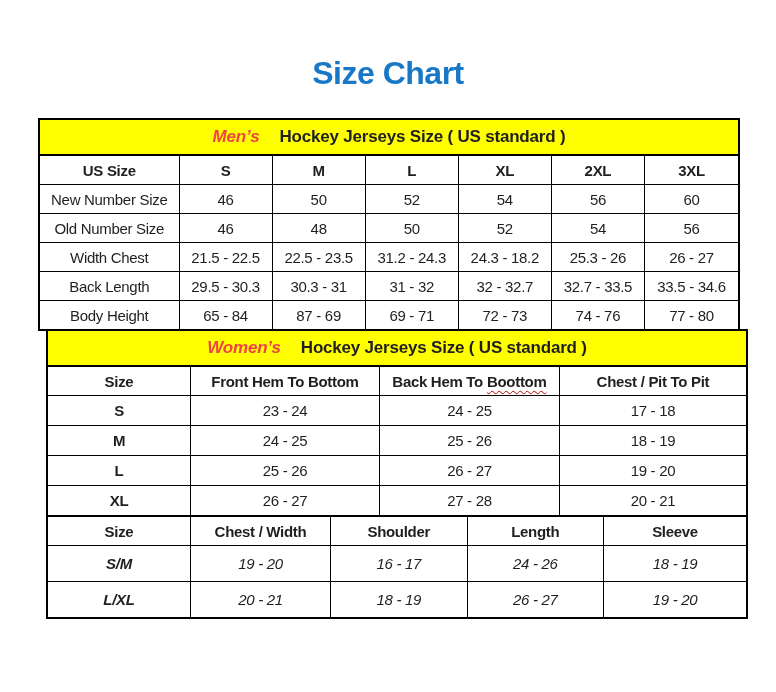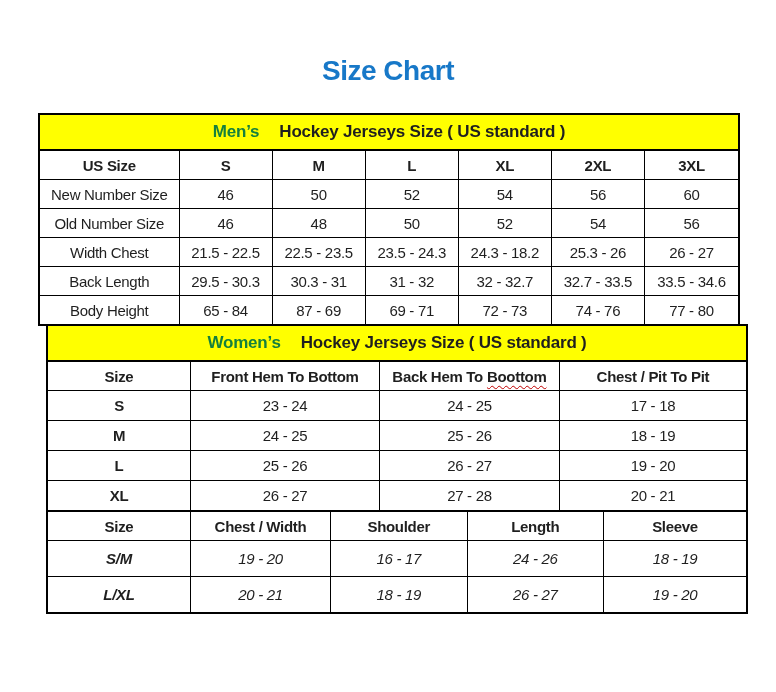--- a/index.html
+++ b/index.html
@@ -4,21 +4,21 @@
 <style>
   html,body{margin:0;padding:0;}
   body{
     width:776px;height:692px;background:#ffffff;
     font-family:"Liberation Sans",sans-serif;
     color:#1f1f1f;overflow:hidden;
   }
   .page-title{
     margin:55px 0 26px 0;
     text-align:center;
-    font-size:28px;font-weight:bold;
+    font-size:32px;font-weight:bold;
     letter-spacing:-0.5px;
     color:#1778C8;
   }
   .tables{margin-left:38px;width:702px;}
   table{
     width:702px;table-layout:fixed;
     border-collapse:collapse;
     background:#ffffff;
   }
   table.t2,table.t3{margin-top:-2px;margin-left:8px;}
@@ -37,21 +37,21 @@
     height:34px;
     font-size:17px;font-weight:bold;
     letter-spacing:-0.2px;
   }
   table.t3 tr.band td{height:30px;}
   tr.cols td{height:28px;font-weight:bold;}
   table.t1 tr.data td{height:28px;}
   table.t2 tr.data td{height:29px;}
   table.t3 tr.data td{height:35px;font-style:italic;}
   td.size-label{font-weight:bold;}
-  .red{color:#15803d;}
+  .red{color:#ef4444;font-style:italic;}
   .band-rest{margin-left:5px;padding-left:15px;}
   .wavy{
     margin-left:4px;
     text-decoration:underline;
     text-decoration-style:wavy;
     text-decoration-color:#C00000;
     text-decoration-thickness:1px;
     text-underline-offset:3px;
   }
 </style>
@@ -100,21 +100,21 @@
       <td>48</td>
       <td>50</td>
       <td>52</td>
       <td>54</td>
       <td>56</td>
     </tr>
     <tr class="data">
       <td>Width Chest</td>
       <td>21.5 - 22.5</td>
       <td>22.5 - 23.5</td>
-      <td>23.5 - 24.3</td>
+      <td>31.2 - 24.3</td>
       <td>24.3 - 18.2</td>
       <td>25.3 - 26</td>
       <td>26 - 27</td>
     </tr>
     <tr class="data">
       <td>Back Length</td>
       <td>29.5 - 30.3</td>
       <td>30.3 - 31</td>
       <td>31 - 32</td>
       <td>32 - 32.7</td>

